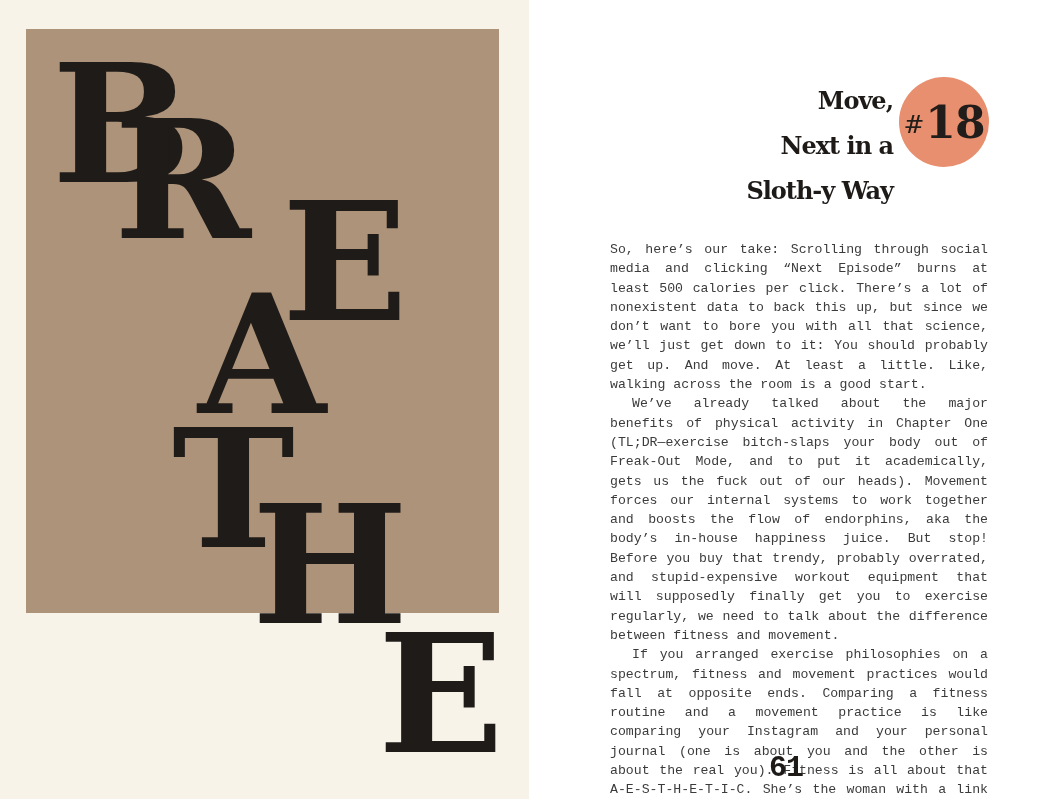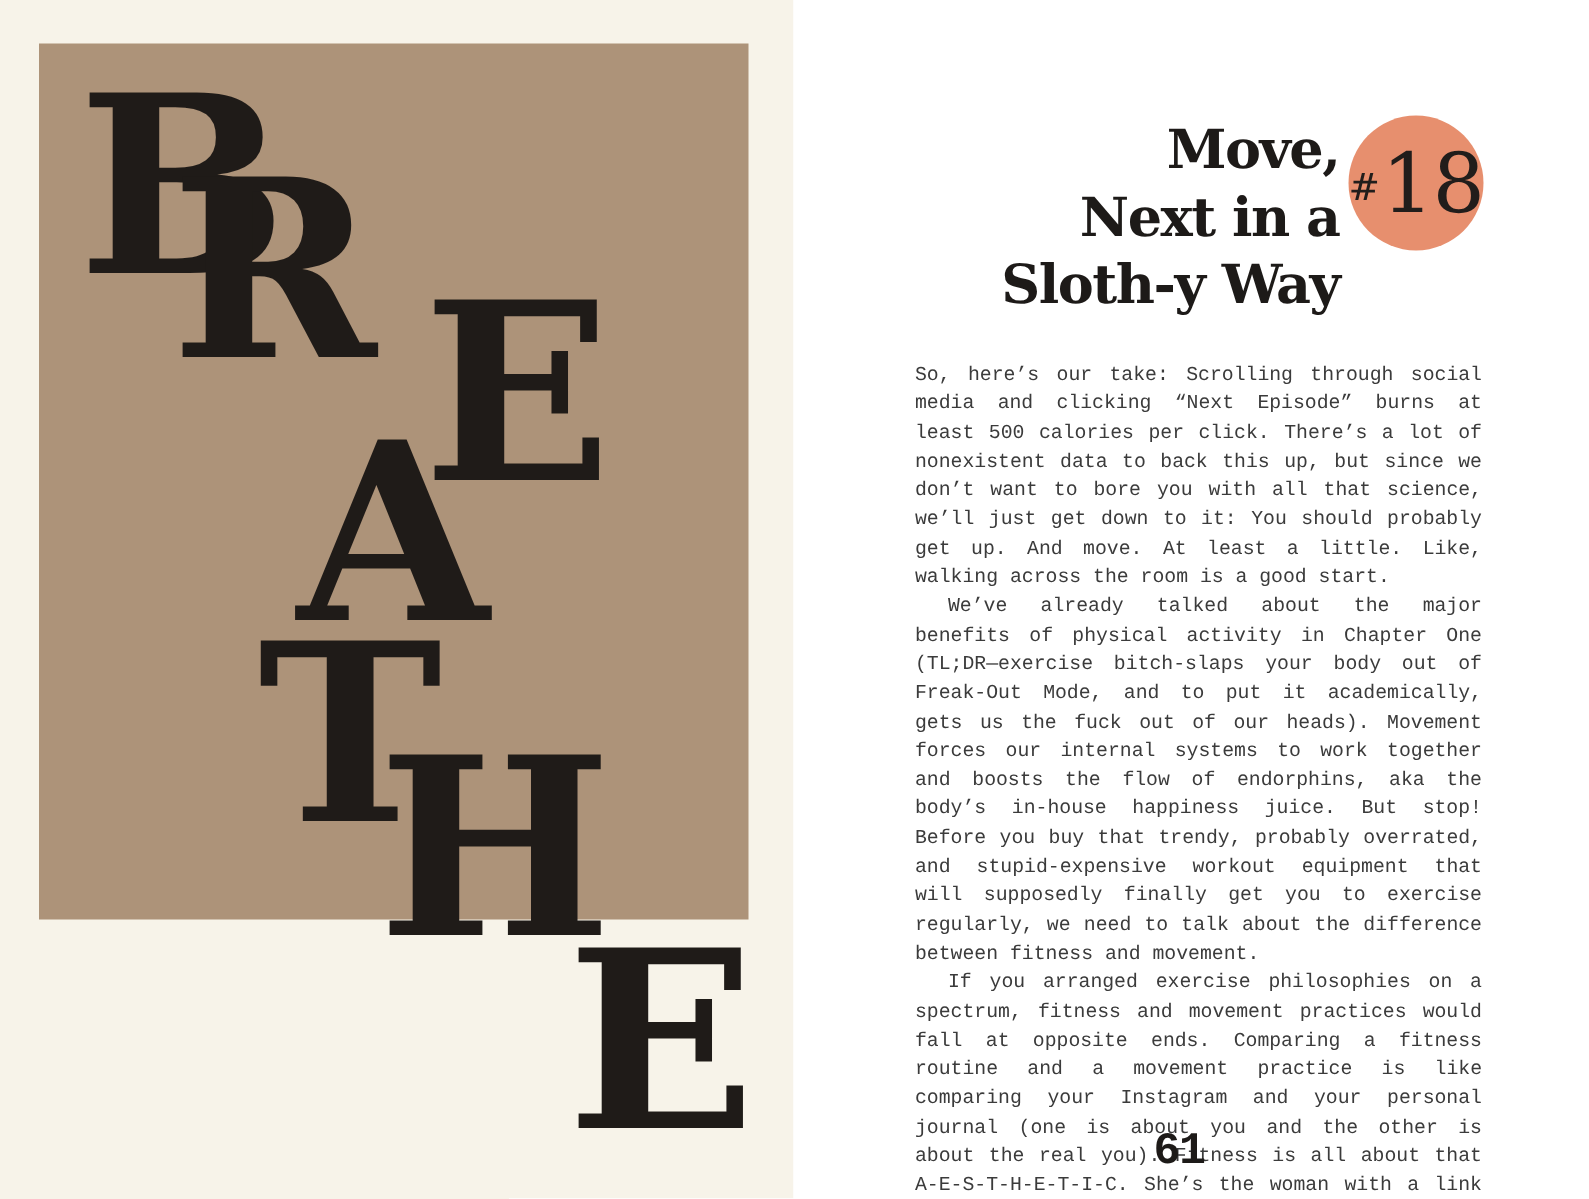--- a/index.html
+++ b/index.html
@@ -22,41 +22,41 @@
   
   .right-page {
     position: absolute; left: 529px; top: 0; width: 530px; height: 799px;
     background: #ffffff;
   }
   .chapter-heading {
     position: absolute; top: 78px; right: 166px;
     text-align: right;
     font-family: "DejaVu Serif", serif;
     font-weight: bold;
-    font-size: 36px;
+    font-size: 24px;
     line-height: 45px;
     letter-spacing: -1px;
     color: #1d1a18;
     white-space: nowrap;
   }
   .chapter-badge {
     position: absolute; left: 370px; top: 77px;
     width: 90px; height: 90px;
     border-radius: 50%;
     background: #e78f6e;
     display: flex; align-items: center; justify-content: center;
     font-family: "DejaVu Serif", serif;
     color: #211d1b;
   }
   .badge-hash {
     font-size: 25px; font-weight: normal;
     position: relative; top: 2px; margin-right: 1px;
   }
   .badge-number {
-    font-size: 55px; font-weight: normal; letter-spacing: -1px;
+    font-size: 44px; font-weight: bold; letter-spacing: -1px;
   }
   .body-text {
     position: absolute; left: 81px; top: 240px; width: 378px;
     font-family: Liberation Mono, monospace;
     font-size: 13.2px;
     line-height: 19.3px;
     color: #3b3b3b;
     text-align: justify;
   }
   .body-text p + p { text-indent: 22px; }

